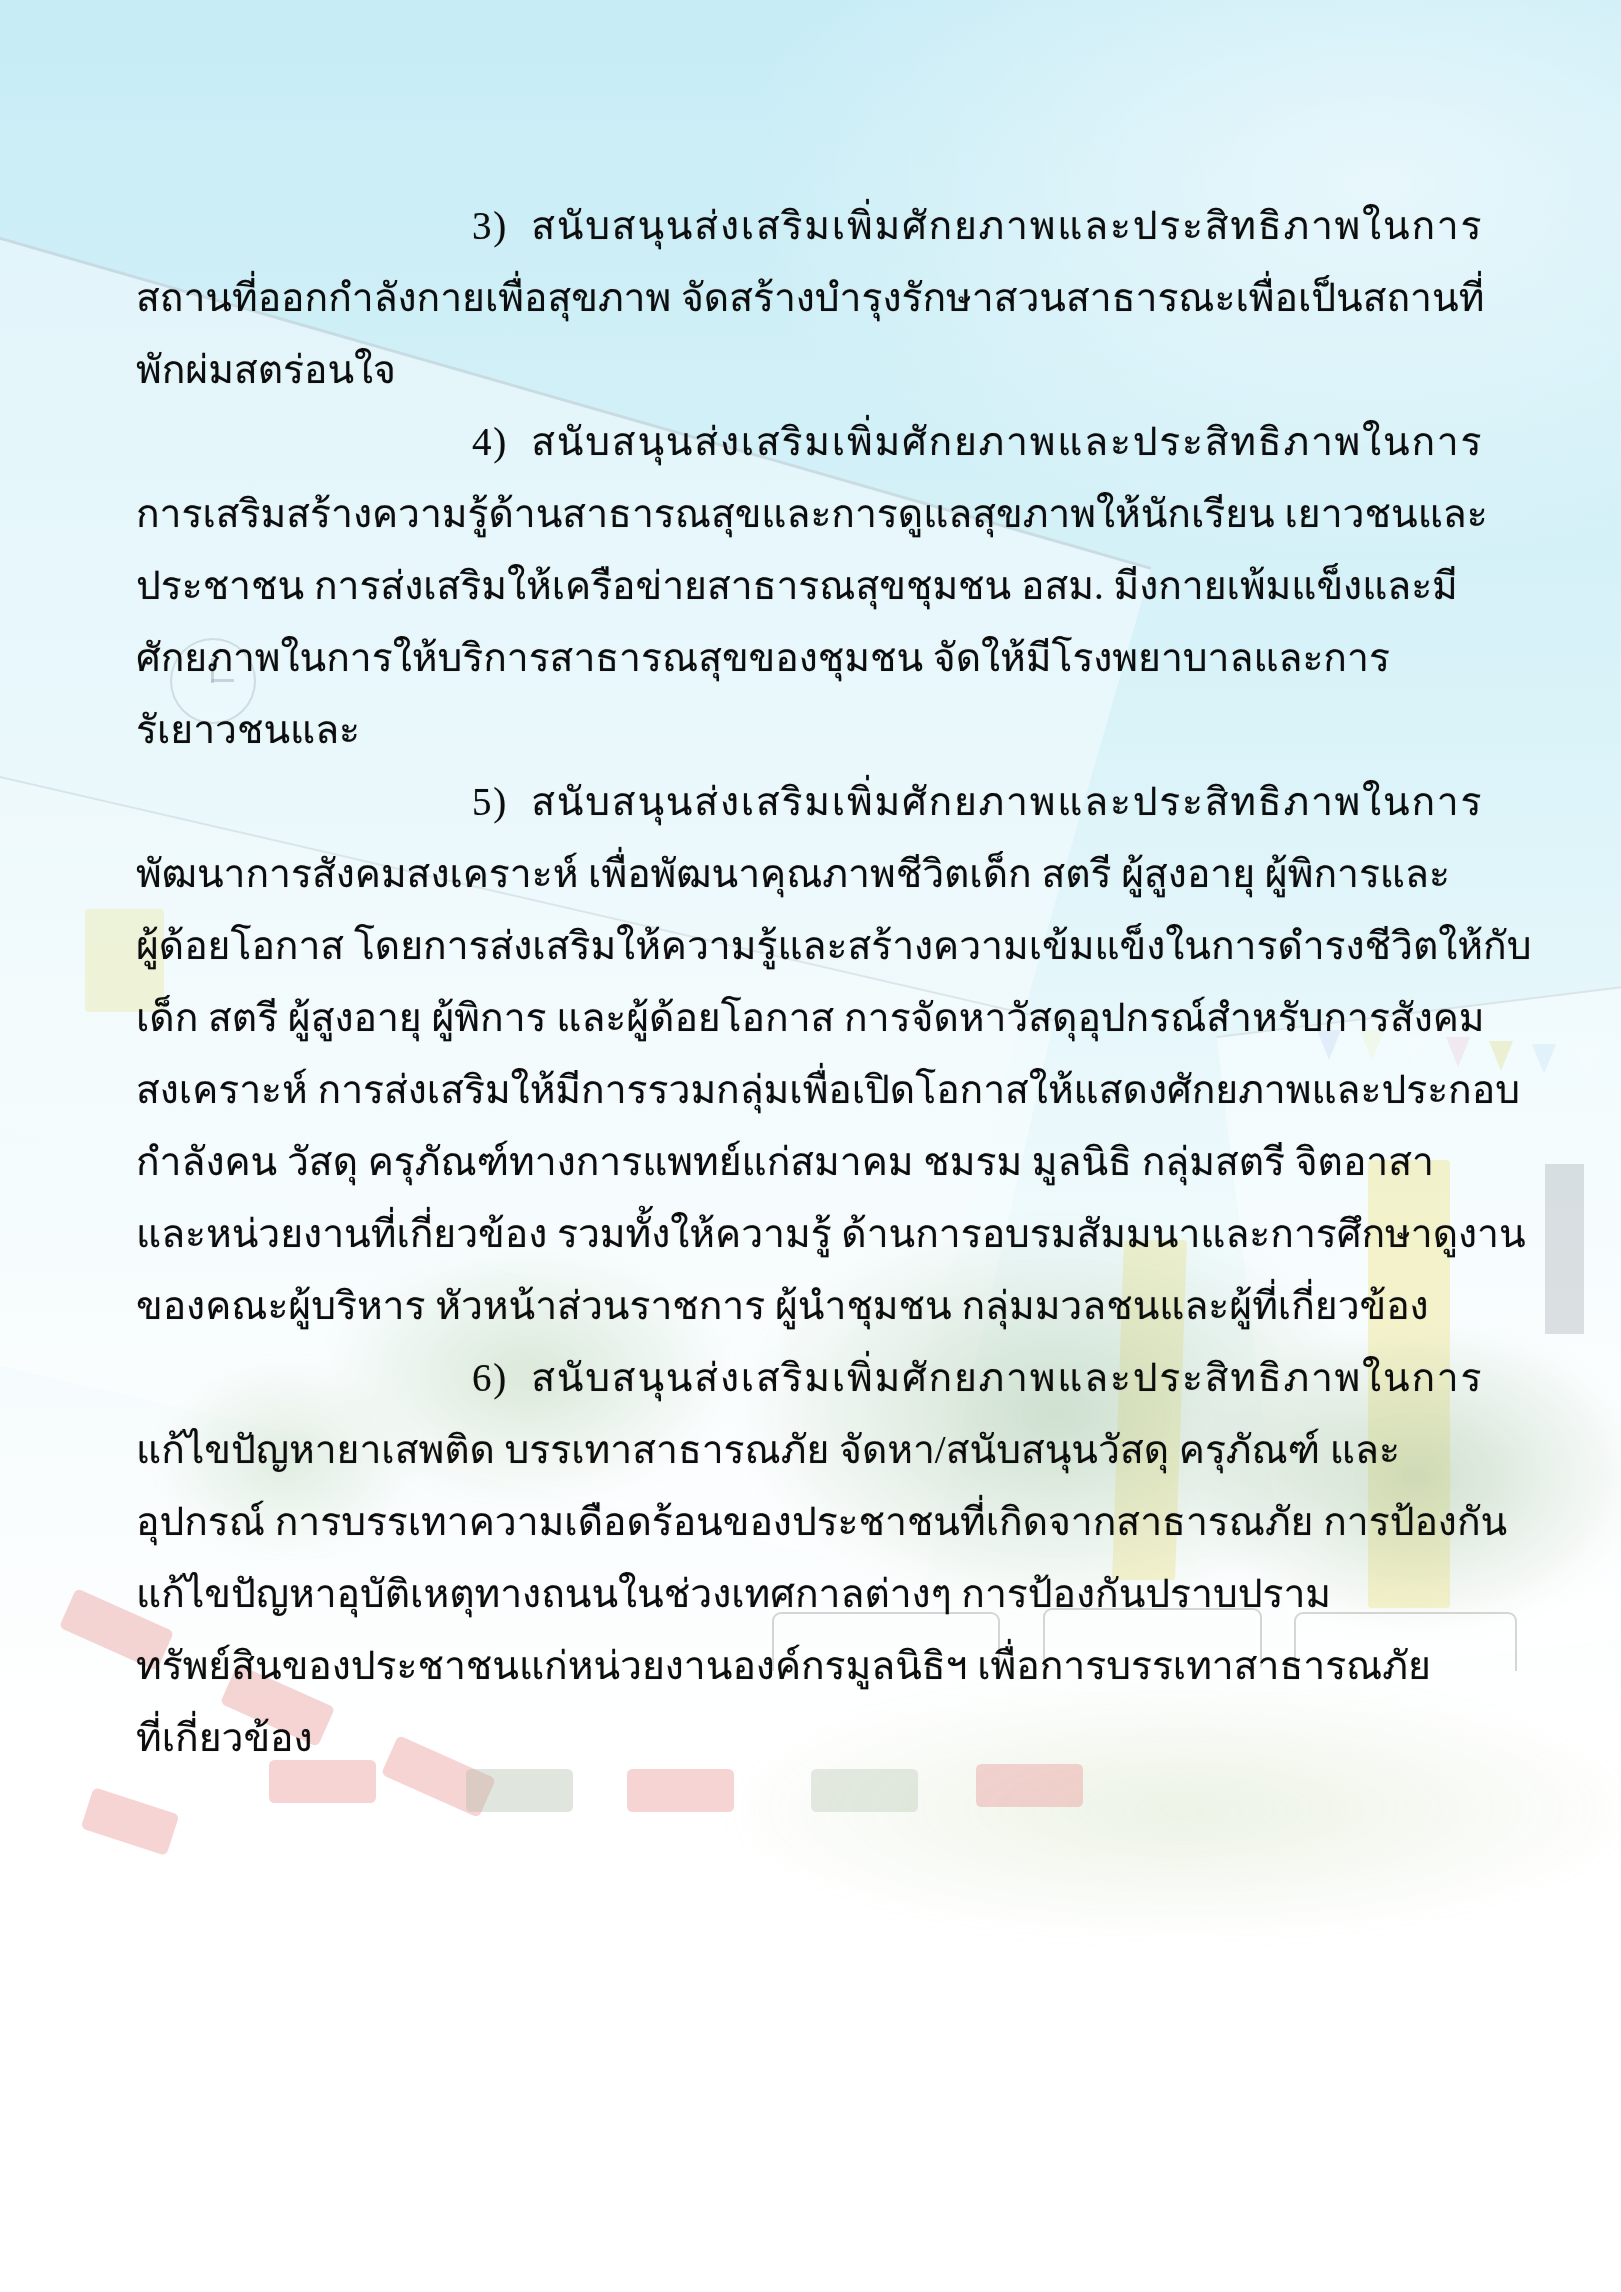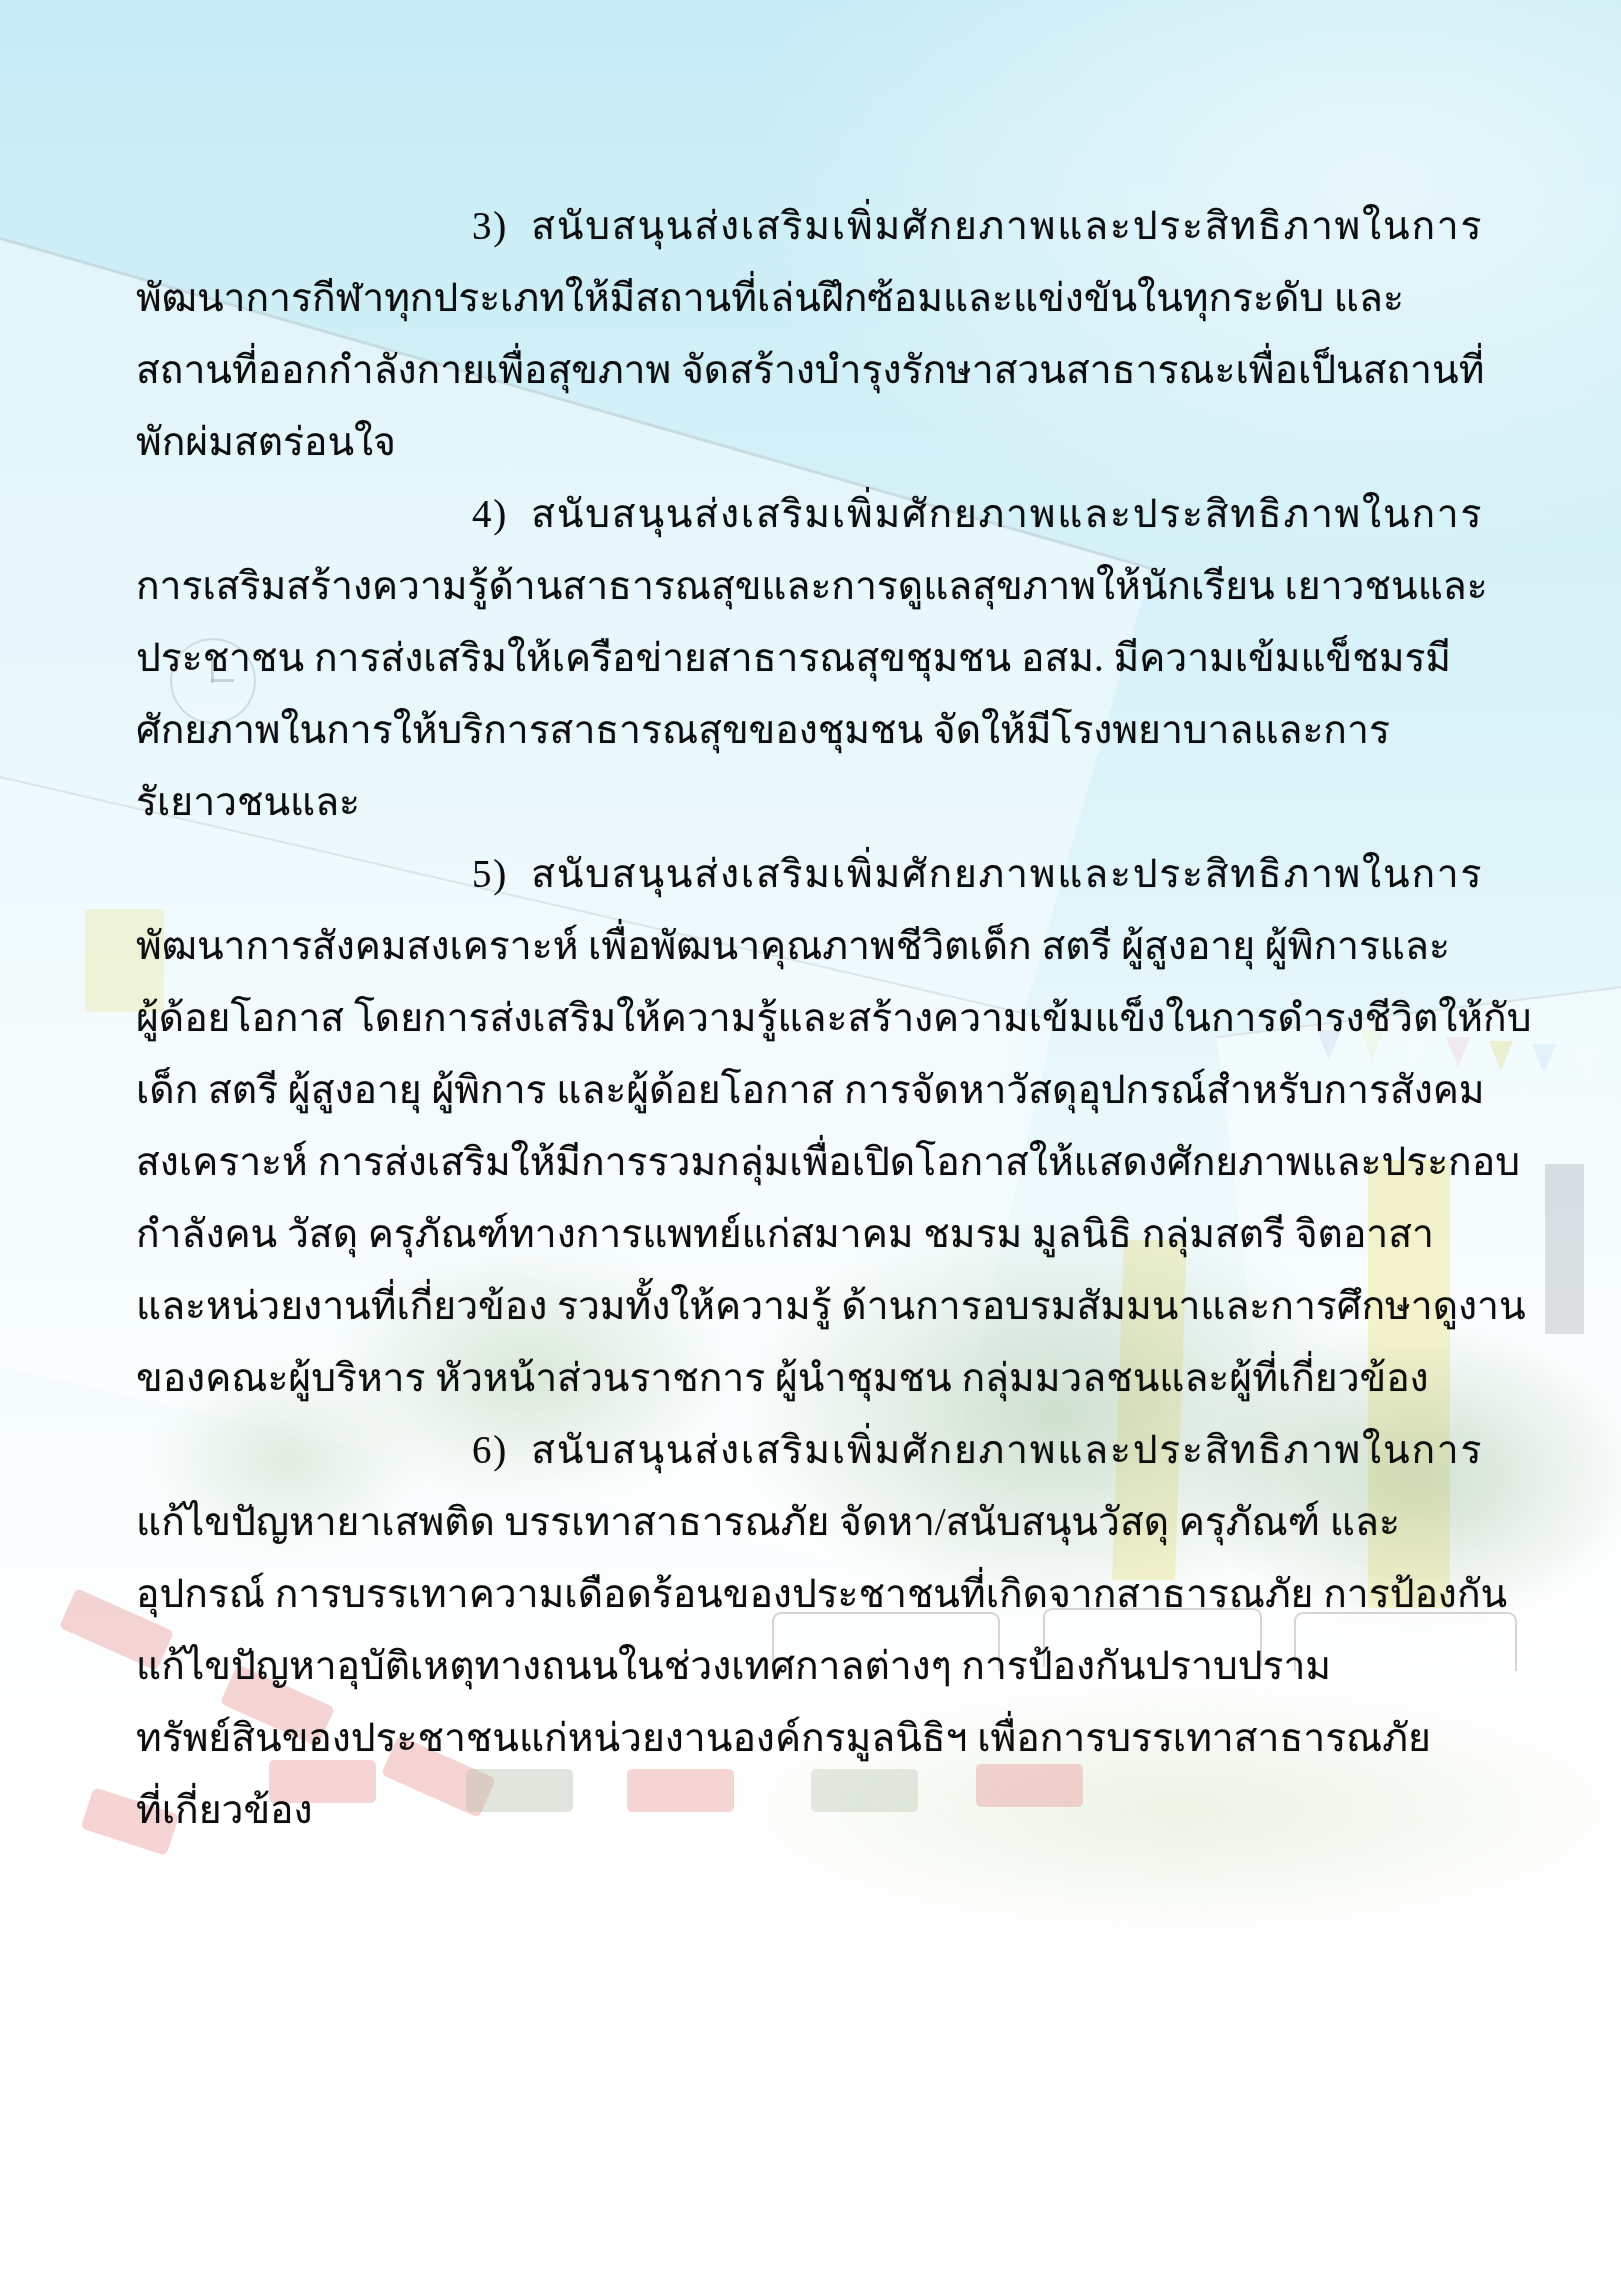--- a/index.html
+++ b/index.html
@@ -103,27 +103,26 @@
     <div class="dash h1"></div>
     <div class="dash h2"></div>
     <div class="dash h3"></div>
     <div class="dash h4"></div>
     <div class="dash h5"></div>
   </div>
 
   <div class="textblock">
 
     <div class="line p-start">3)&nbsp;&nbsp;สนับสนุนส่งเสริมเพิ่มศักยภาพและประสิทธิภาพในการ</div>
-    <div class="line">พัฒนาการกีฬาทุกประเภทให้มีสถานที่เล่นฝึกซ้อมและแข่งขันในทุกระดับ และ</div>
     <div class="line">สถานที่ออกกำลังกายเพื่อสุขภาพ จัดสร้างบำรุงรักษาสวนสาธารณะเพื่อเป็นสถานที่</div>
     <div class="line">พักผ่มสตร่อนใจ</div>
 
     <div class="line p-start">4)&nbsp;&nbsp;สนับสนุนส่งเสริมเพิ่มศักยภาพและประสิทธิภาพในการ</div>
     <div class="line">การเสริมสร้างความรู้ด้านสาธารณสุขและการดูแลสุขภาพให้นักเรียน เยาวชนและ</div>
-    <div class="line">ประชาชน การส่งเสริมให้เครือข่ายสาธารณสุขชุมชน อสม. มีความเข้มแข็ชมรมี</div>
+    <div class="line">ประชาชน การส่งเสริมให้เครือข่ายสาธารณสุขชุมชน อสม. มีงกายเพ้มแข็งและมี</div>
     <div class="line">ศักยภาพในการให้บริการสาธารณสุขของชุมชน จัดให้มีโรงพยาบาลและการ</div>
     <div class="line">รัเยาวชนและ</div>
 
     <div class="line p-start">5)&nbsp;&nbsp;สนับสนุนส่งเสริมเพิ่มศักยภาพและประสิทธิภาพในการ</div>
     <div class="line">พัฒนาการสังคมสงเคราะห์ เพื่อพัฒนาคุณภาพชีวิตเด็ก สตรี ผู้สูงอายุ ผู้พิการและ</div>
     <div class="line">ผู้ด้อยโอกาส โดยการส่งเสริมให้ความรู้และสร้างความเข้มแข็งในการดำรงชีวิตให้กับ</div>
     <div class="line">เด็ก สตรี ผู้สูงอายุ ผู้พิการ และผู้ด้อยโอกาส การจัดหาวัสดุอุปกรณ์สำหรับการสังคม</div>
     <div class="line">สงเคราะห์ การส่งเสริมให้มีการรวมกลุ่มเพื่อเปิดโอกาสให้แสดงศักยภาพและประกอบ</div>
     <div class="line">กำลังคน วัสดุ ครุภัณฑ์ทางการแพทย์แก่สมาคม ชมรม มูลนิธิ กลุ่มสตรี จิตอาสา</div>
     <div class="line">และหน่วยงานที่เกี่ยวข้อง รวมทั้งให้ความรู้ ด้านการอบรมสัมมนาและการศึกษาดูงาน</div>

